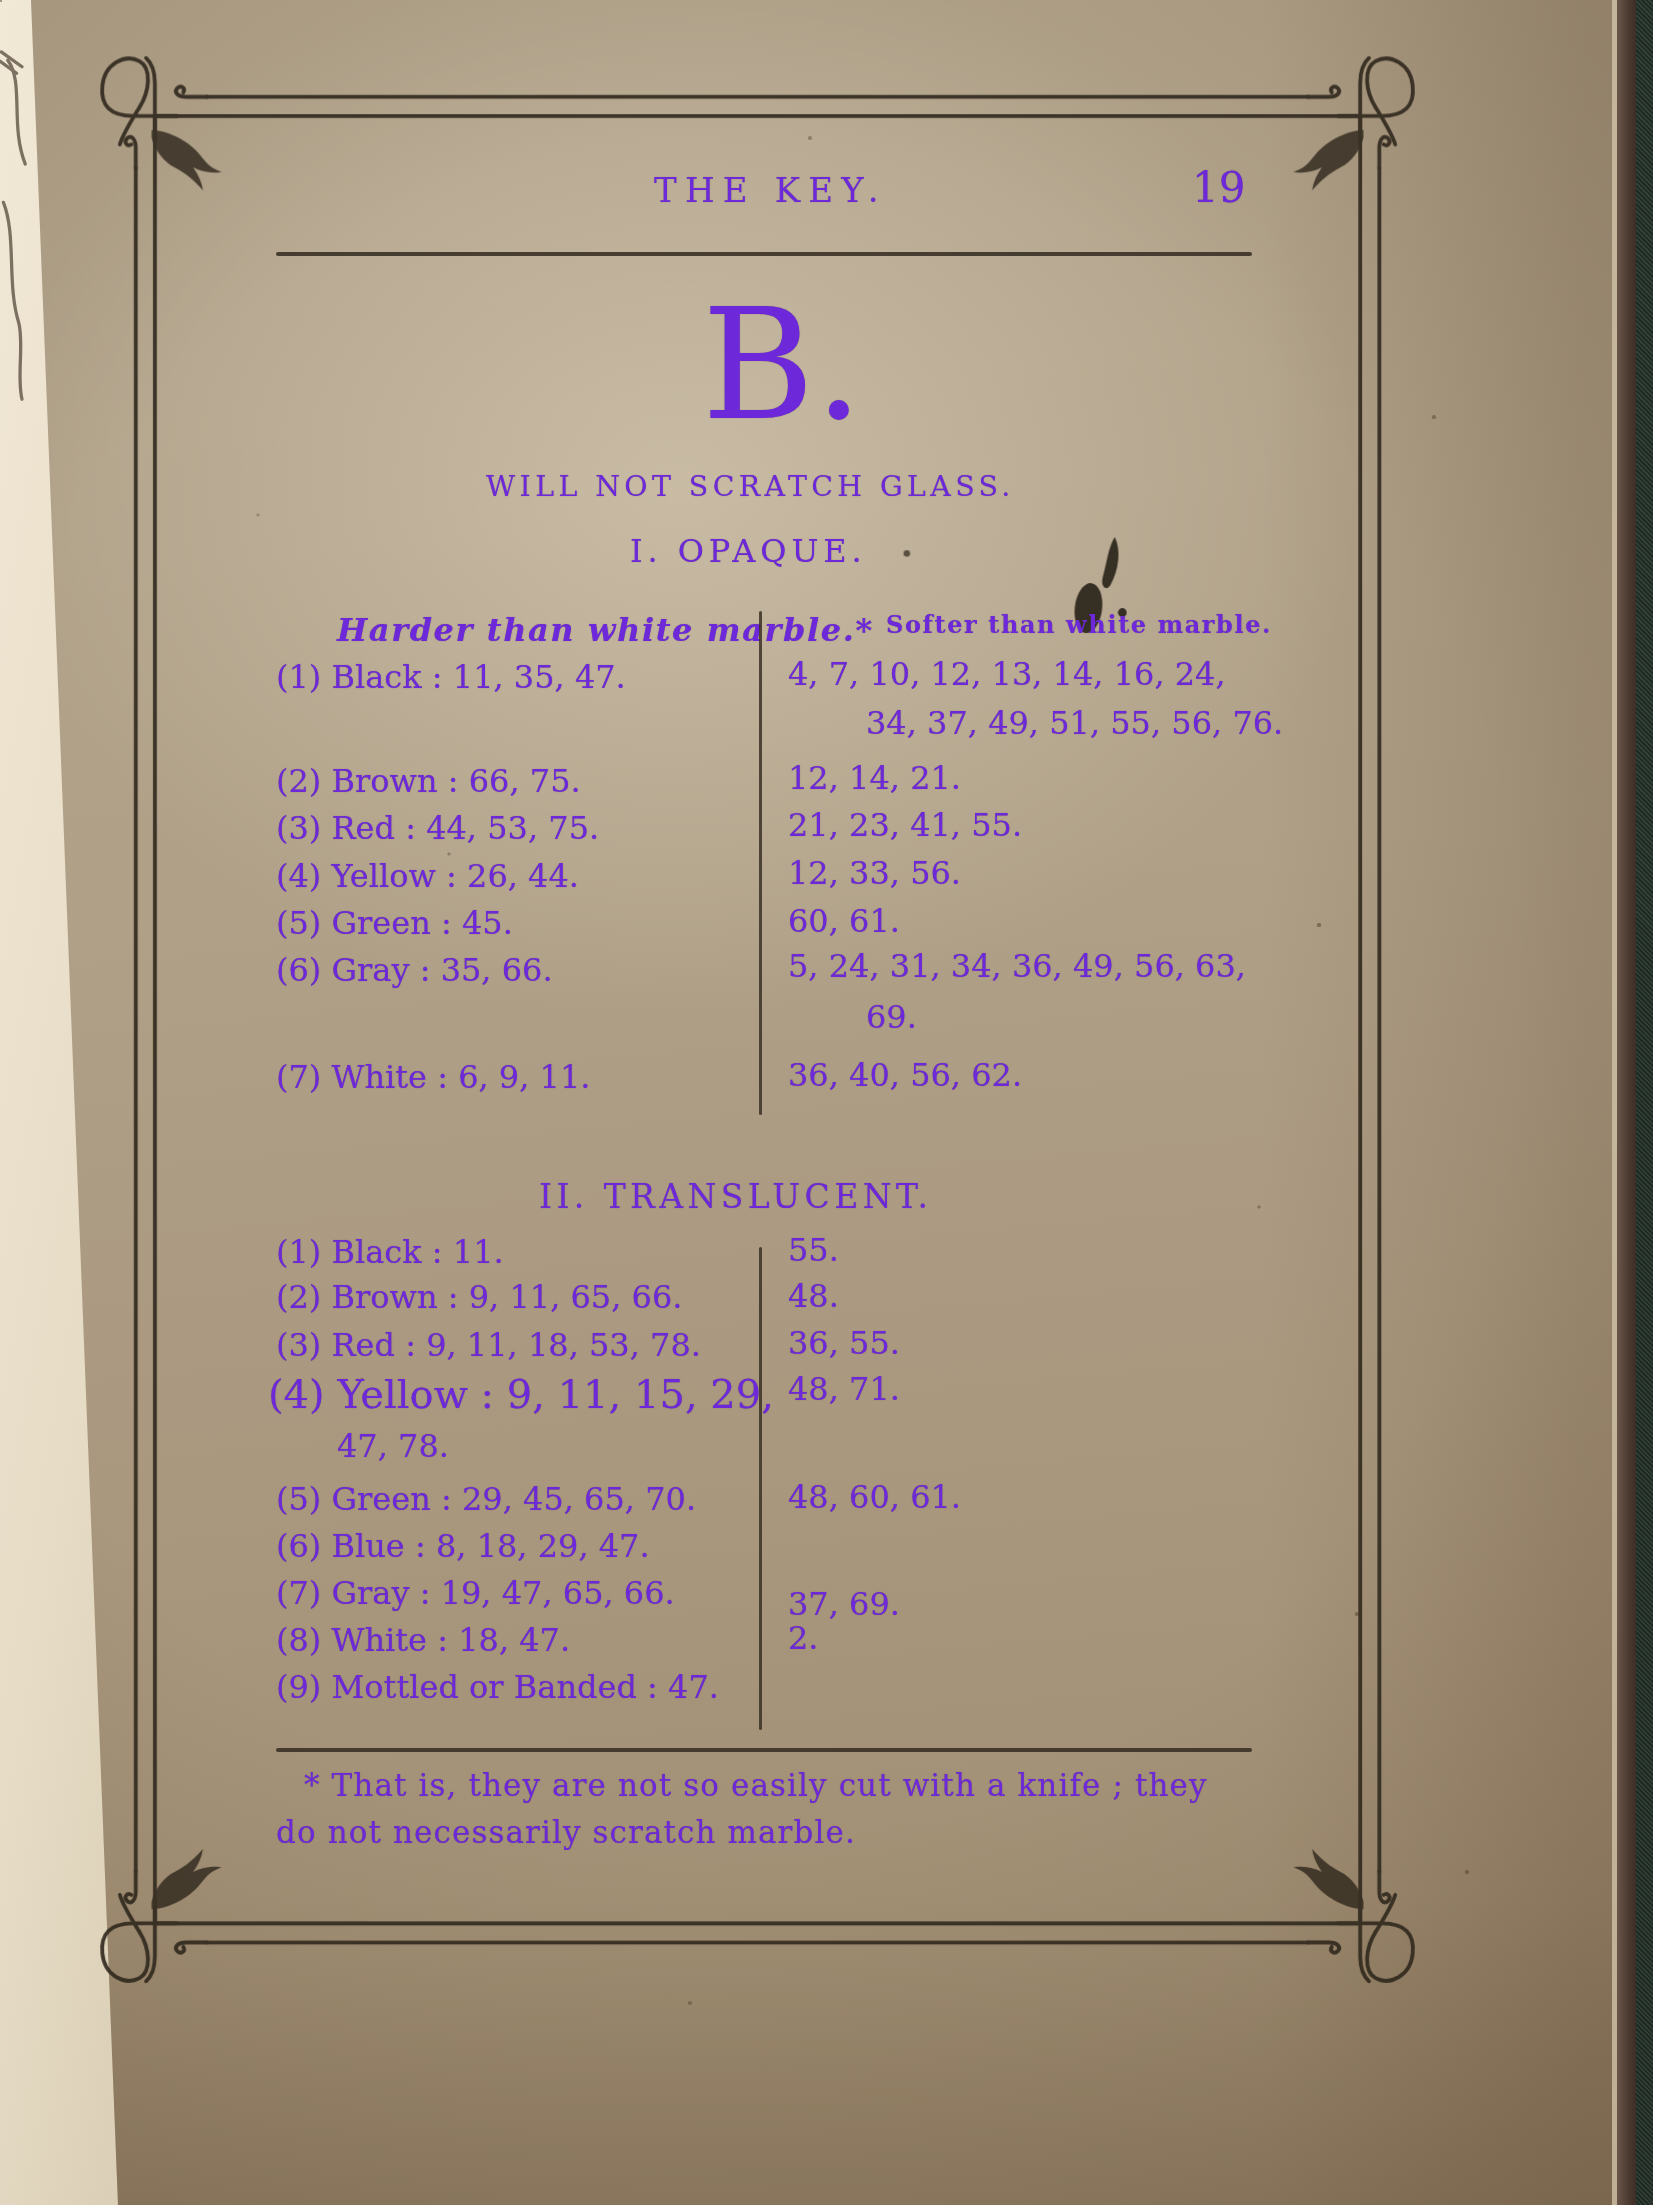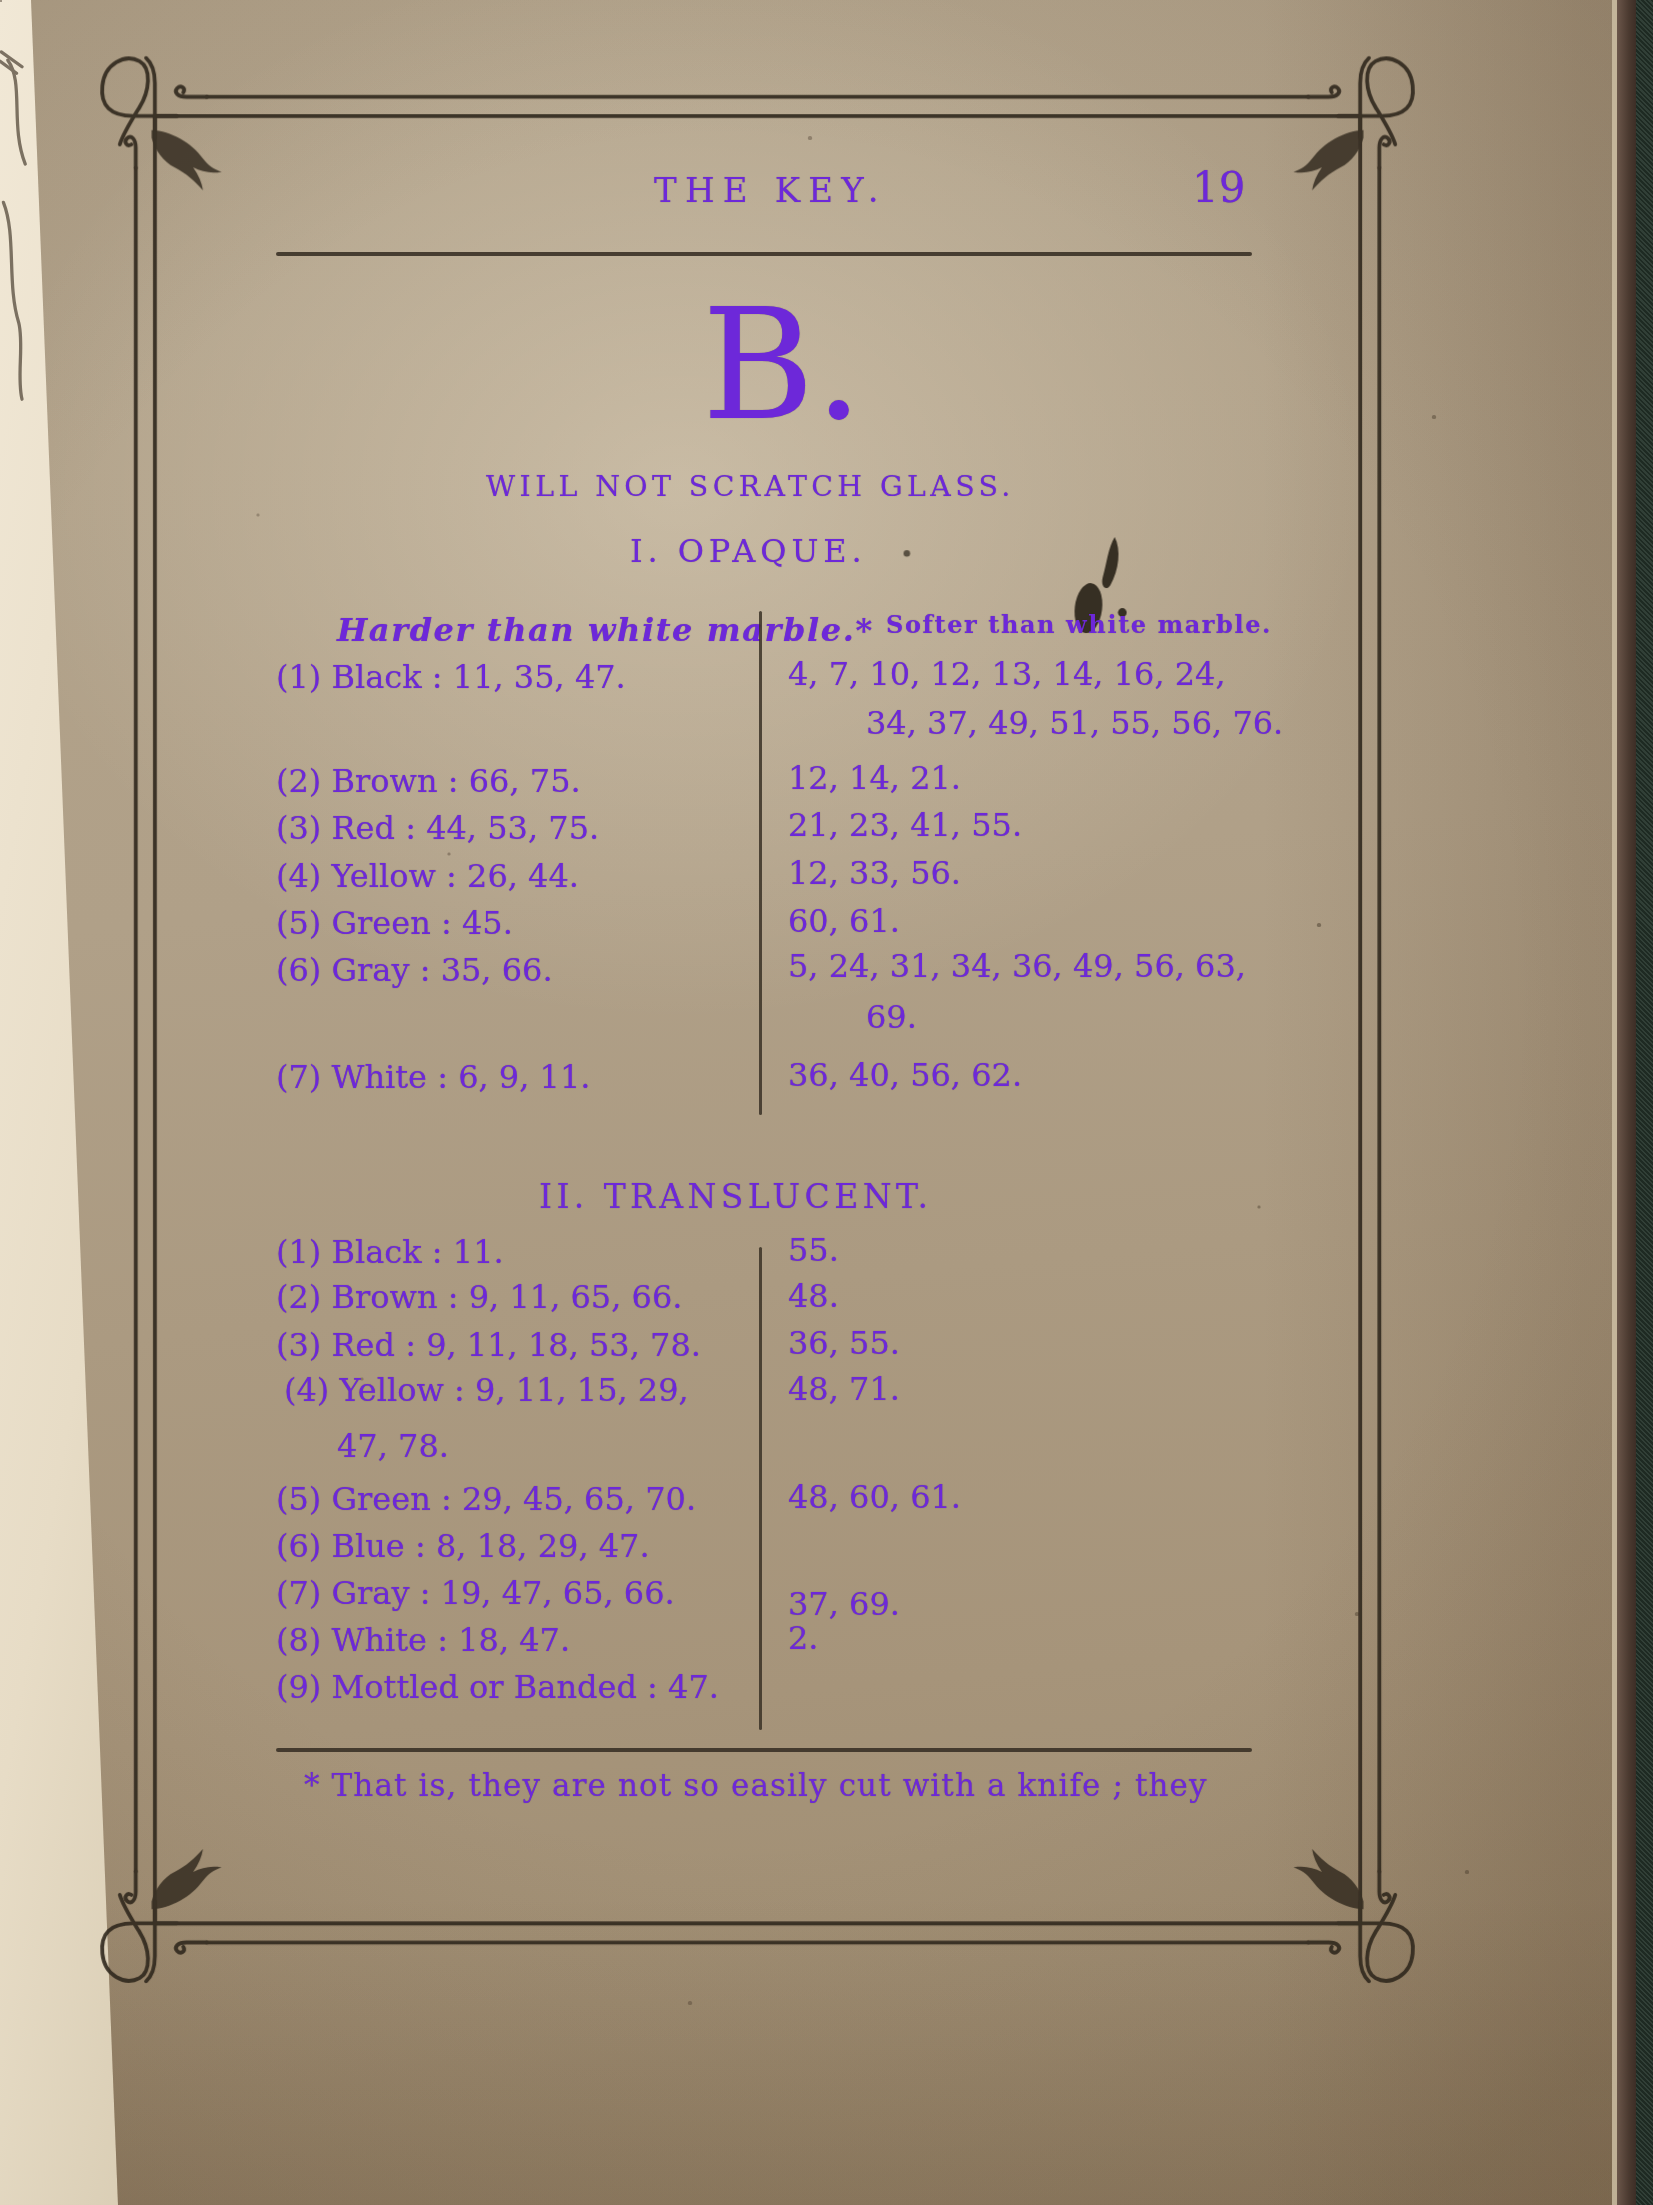--- a/index.html
+++ b/index.html
@@ -138,29 +138,30 @@
 
   <div class="t" style="left:539px;top:1180px;font-size:33px;letter-spacing:4.4px;">II.  TRANSLUCENT.</div>
   <div class="vline" style="left:759px;top:1247px;height:483px;"></div>
 
   <div class="t" style="left:276px;top:1236px;font-size:32px;">(1) Black :  11.</div>
   <div class="t" style="left:788px;top:1234px;font-size:32px;">55.</div>
   <div class="t" style="left:276px;top:1281px;font-size:32px;">(2) Brown :  9, 11, 65, 66.</div>
   <div class="t" style="left:788px;top:1280px;font-size:32px;">48.</div>
   <div class="t" style="left:276px;top:1329px;font-size:32px;">(3) Red :  9, 11, 18, 53, 78.</div>
   <div class="t" style="left:788px;top:1327px;font-size:32px;">36, 55.</div>
-  <div class="t" style="left:284px;top:1374px;font-size:32px;">(4) Yellow :  9, 11, 15, 29,</div>
+  <div class="t" style="left:268px;top:1374px;font-size:40px;">(4) Yellow :  9, 11, 15, 29,</div>
   <div class="t" style="left:788px;top:1373px;font-size:32px;">48, 71.</div>
   <div class="t" style="left:337px;top:1430px;font-size:32px;">47, 78.</div>
   <div class="t" style="left:276px;top:1483px;font-size:32px;">(5) Green :  29, 45, 65, 70.</div>
   <div class="t" style="left:788px;top:1481px;font-size:32px;">48, 60, 61.</div>
   <div class="t" style="left:276px;top:1530px;font-size:32px;">(6) Blue :  8, 18, 29, 47.</div>
   <div class="t" style="left:276px;top:1577px;font-size:32px;">(7) Gray :  19, 47, 65, 66.</div>
   <div class="t" style="left:788px;top:1576px;font-size:32px;margin-top:12px;">37, 69.</div>
   <div class="t" style="left:276px;top:1624px;font-size:32px;">(8) White :  18, 47.</div>
   <div class="t" style="left:788px;top:1622px;font-size:32px;">2.</div>
   <div class="t" style="left:276px;top:1671px;font-size:32px;">(9) Mottled or Banded :  47.</div>
 
   <div class="hrule" style="left:276px;top:1748px;width:976px;height:3.8px;"></div>
   <div class="t" style="left:304px;top:1770px;font-size:31px;letter-spacing:1.1px;">* That is, they are not so easily cut with a knife ;  they</div>
+  <div class="t" style="left:276px;top:1817px;font-size:31px;letter-spacing:1.1px;">do not necessarily scratch marble.</div>
 
 </div>
 
 
 </body></html>

